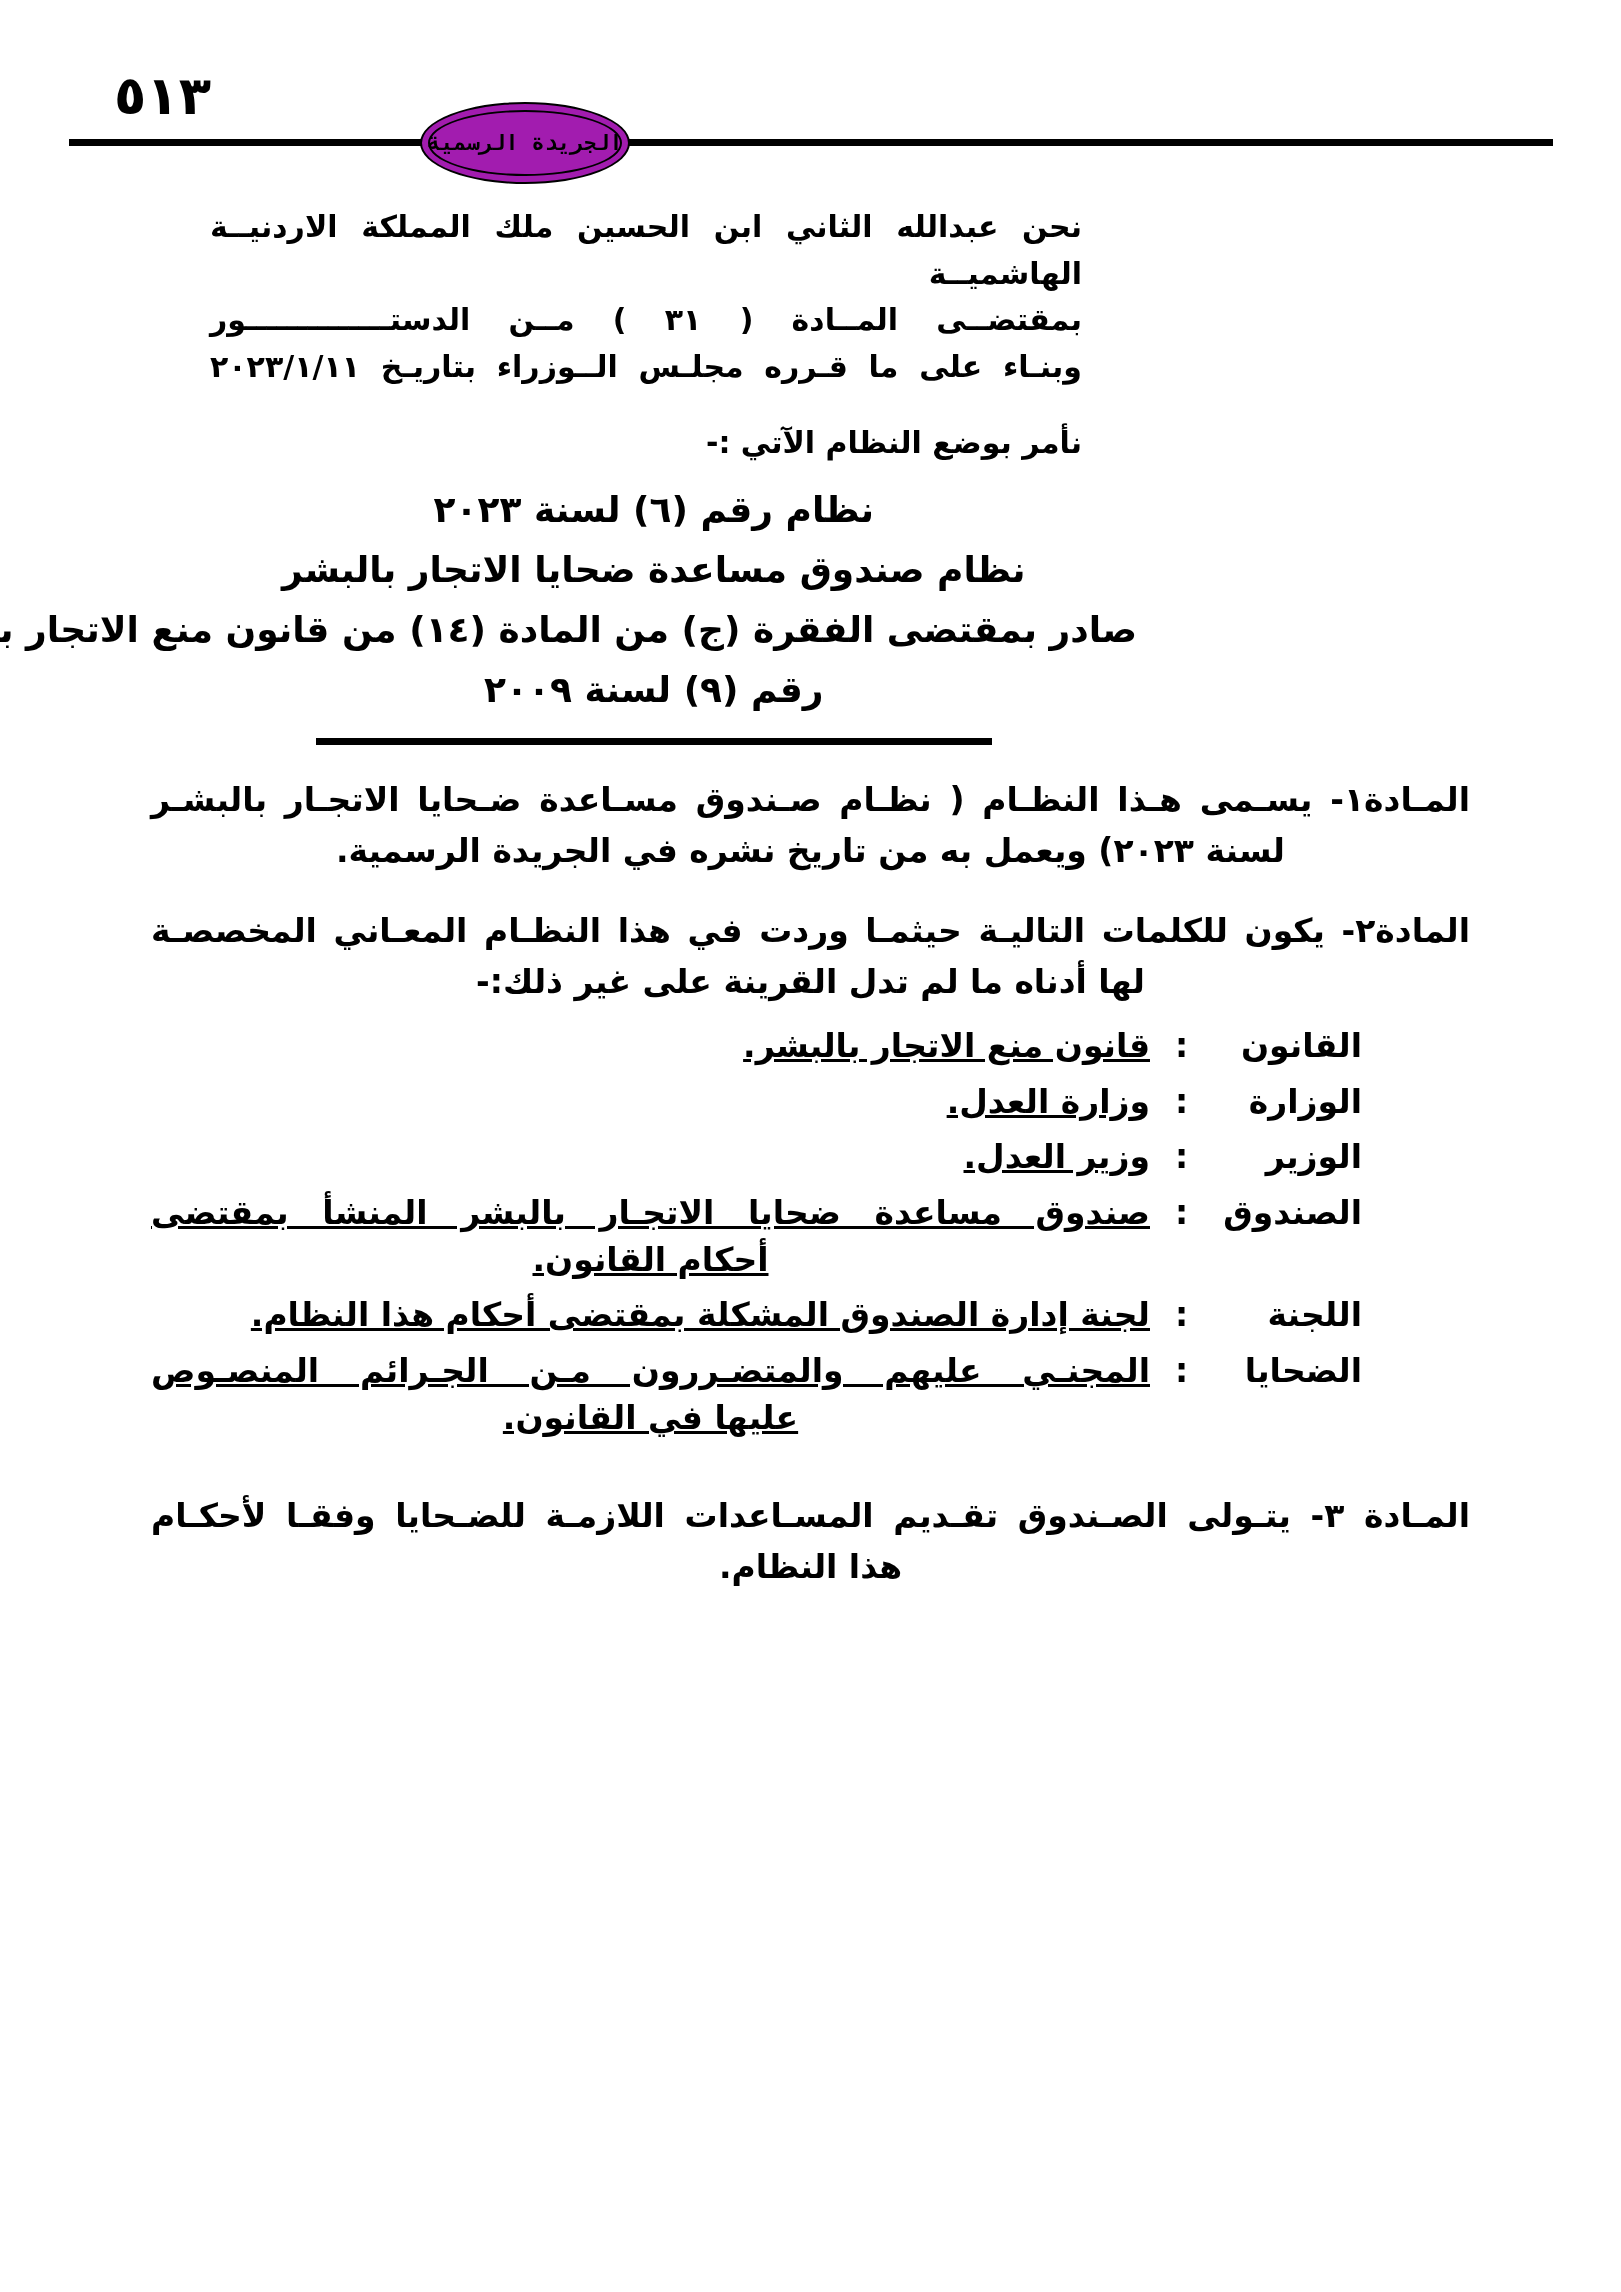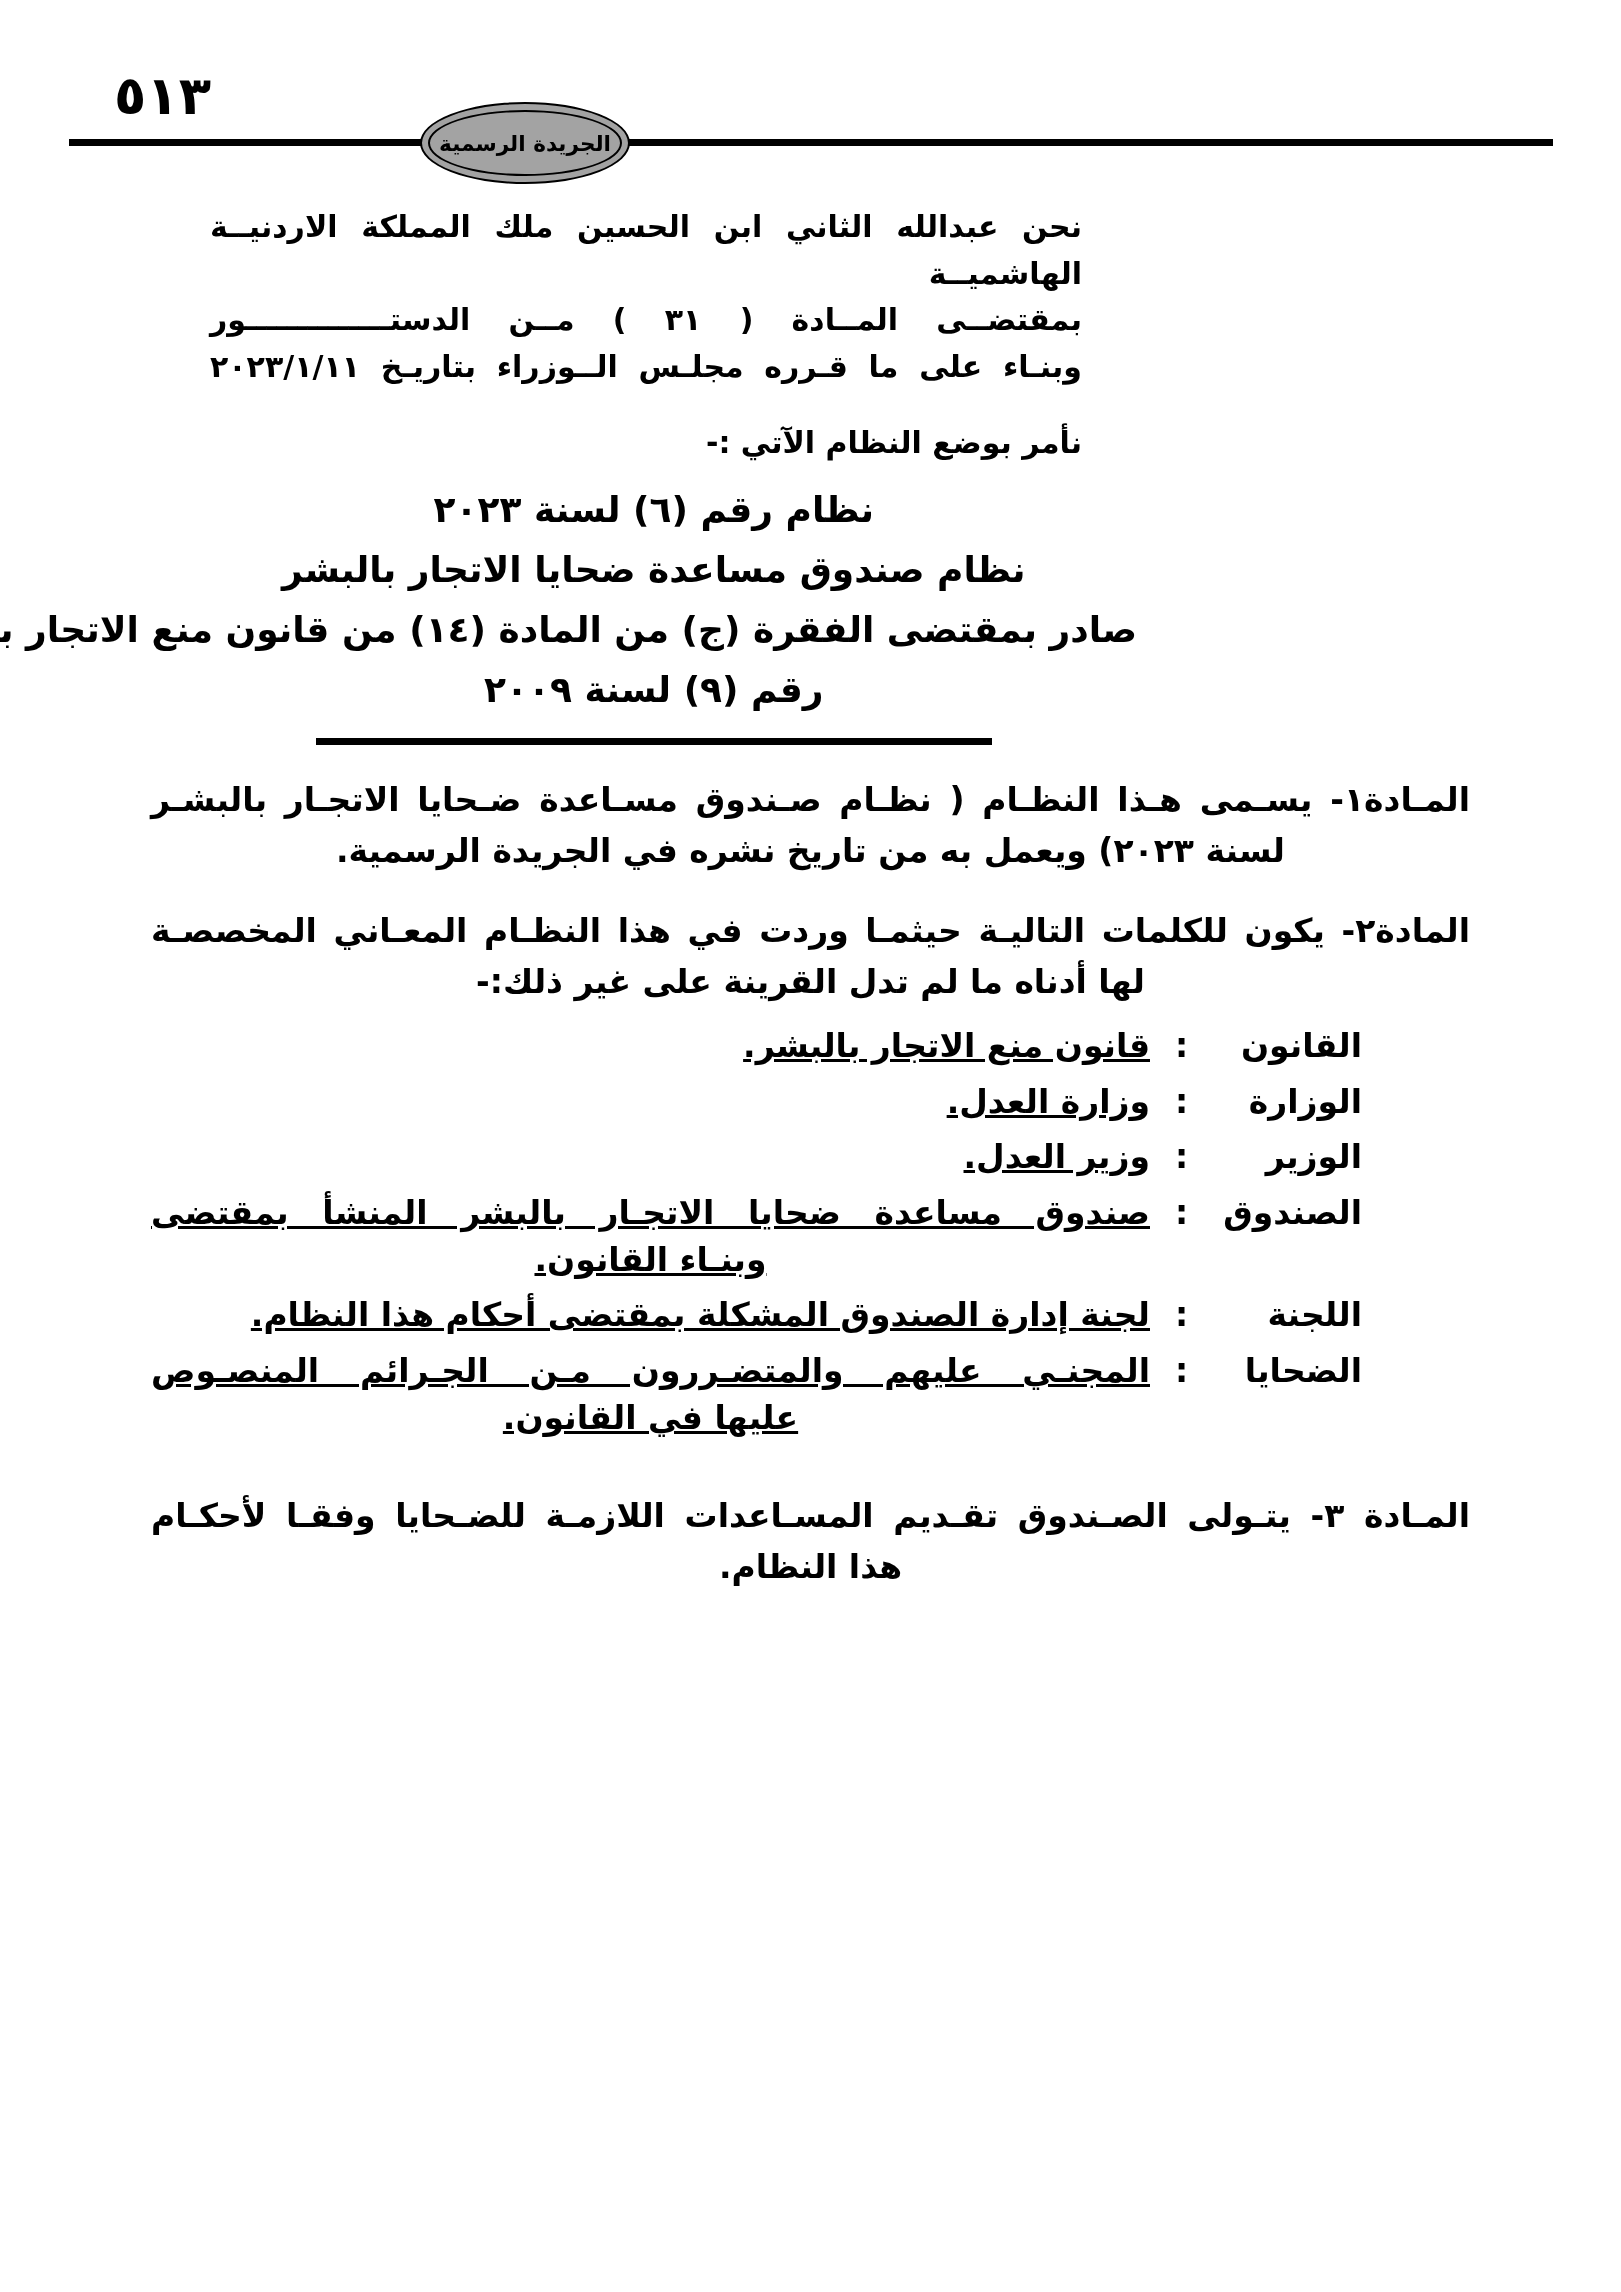--- a/index.html
+++ b/index.html
@@ -32,28 +32,29 @@
     width: 1484px;
     height: 6.9px;
     background: #000000;
   }
   .gazette-seal {
     position: absolute;
     top: 102px;
     left: 420px;
     width: 210px;
     height: 82px;
-    background: #a3a3a3;
+    background: #a21caf;
     border: 2.9px solid #000000;
     border-radius: 50%;
     box-sizing: border-box;
     display: flex;
     align-items: center;
     justify-content: center;
     z-index: 2;
+    font-family: Liberation Mono, monospace;
   }
   .seal-inner {
     width: calc(100% - 11.8px);
     height: calc(100% - 11.8px);
     border: 2px solid #000000;
     border-radius: 50%;
     box-sizing: border-box;
     display: flex;
     align-items: center;
     justify-content: center;
@@ -171,21 +172,21 @@
         <div class="def-term">الوزير</div>
         <div class="def-colon">:</div>
         <div class="def-text">وزير العدل.</div>
       </div>
 
       <div class="def-row">
         <div class="def-term">الصندوق</div>
         <div class="def-colon">:</div>
         <div class="def-text">
           <div class="d1">صندوق مساعدة ضحايا الاتجـار بالبشر المنشأ بمقتضى</div>
-          <div class="d2">وبنـاء القانون.</div>
+          <div class="d2">أحكام القانون.</div>
         </div>
       </div>
 
       <div class="def-row">
         <div class="def-term">اللجنة</div>
         <div class="def-colon">:</div>
         <div class="def-text">لجنة إدارة الصندوق المشكلة بمقتضى أحكام هذا النظام.</div>
       </div>
 
       <div class="def-row">

